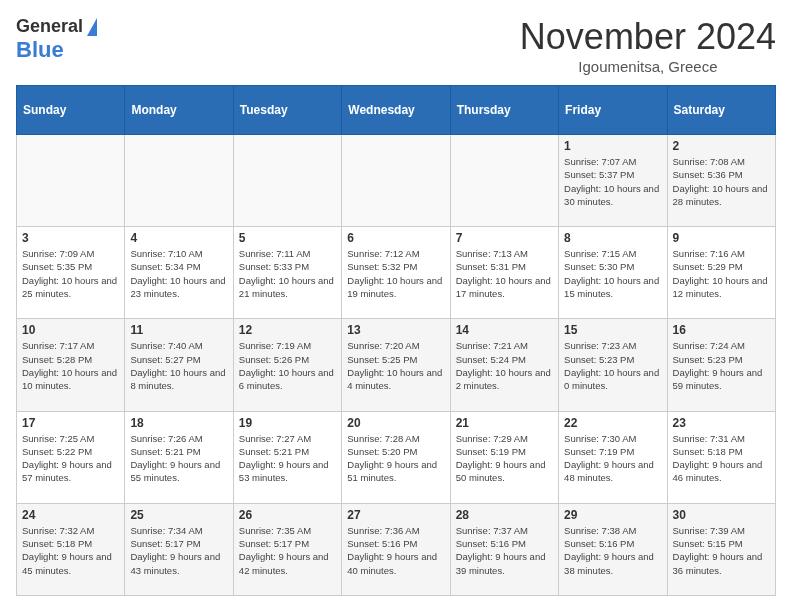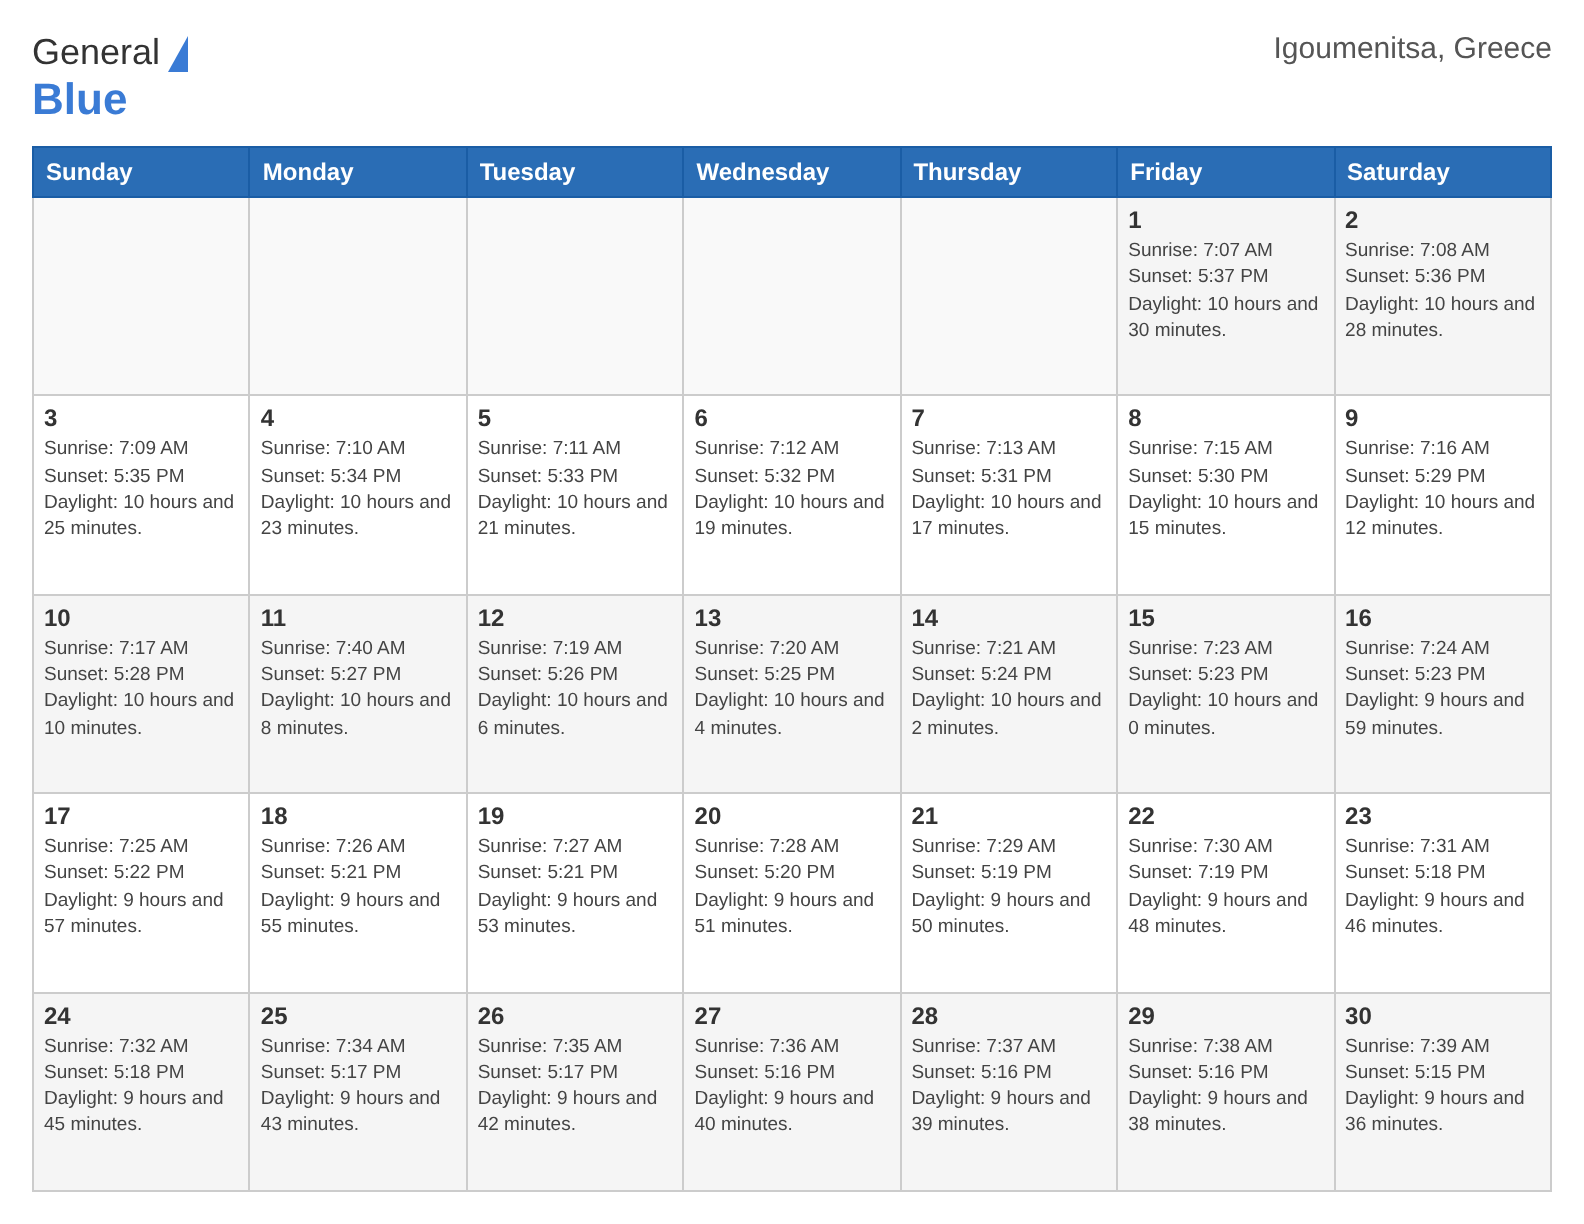--- a/index.html
+++ b/index.html
@@ -28,21 +28,21 @@
       flex-direction: column;
       align-items: flex-start;
     }
     .logo-text {
       display: flex;
       align-items: center;
       gap: 2px;
     }
     .logo-general {
       font-size: 18px;
-      font-weight: normal;
+      font-weight: bold;
       color: #333;
       text-align: center;
     }
     .logo-blue {
       font-size: 22px;
       font-weight: bold;
       color: #3a7bd5;
     }
     .logo-triangle {
       width: 0;
@@ -68,21 +68,21 @@
       flex: 1;
       border: 1px solid #ccc;
       border-collapse: collapse;
       width: 100%;
       table-layout: fixed;
     }
     .calendar thead tr th {
       background-color: #2a6db5;
       color: white;
       text-align: left;
-      padding: 5px 6px;
+      padding: 17px 6px;
       font-size: 12px;
       font-weight: bold;
       border: 1px solid #1a5da5;
     }
     .calendar tbody tr td {
       border: 1px solid #ccc;
       vertical-align: top;
       padding: 4px 5px;
       font-size: 10px;
       color: #333;
@@ -117,20 +117,21 @@
 <div class="page">
   <div class="header">
     <div class="logo">
       <div class="logo-text">
         <span class="logo-general">General</span>
         <div class="logo-triangle"></div>
       </div>
       <span class="logo-blue">Blue</span>
     </div>
     <div class="title-area">
+      <div class="month-title">November 2024</div>
       <div class="location">Igoumenitsa, Greece</div>
     </div>
   </div>
 
   <table class="calendar">
     <thead>
       <tr>
       <th>Sunday</th>
           <th>Monday</th>
           <th>Tuesday</th>

